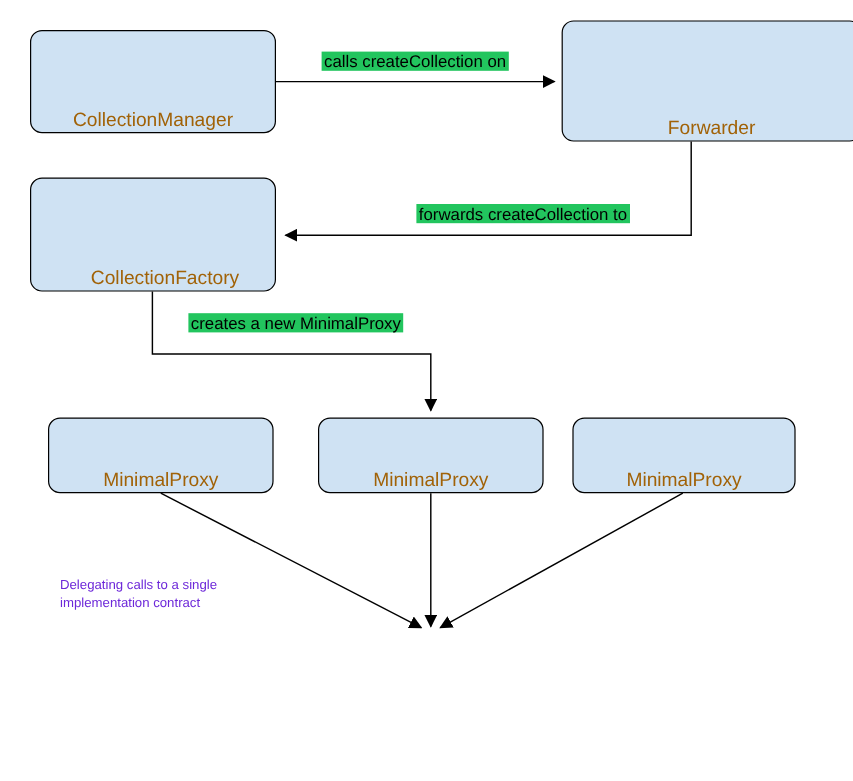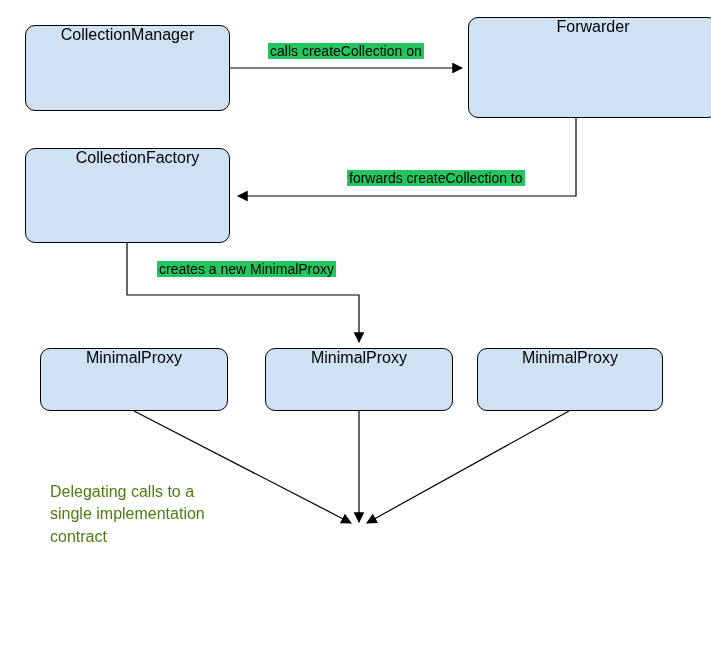--- a/index.html
+++ b/index.html
@@ -22,43 +22,43 @@
     position: absolute;
     left: 0;
     top: 0;
     width: 711px;
     height: 651px;
     pointer-events: none;
   }
   .node {
     position: absolute;
     display: flex;
-    align-items: flex-start;
+    align-items: flex-end;
     justify-content: center;
     background: #cfe2f3;
     border: 1px solid #000000;
     border-radius: 10px;
     box-sizing: border-box;
     font-size: 16px;
     text-align: center;
-    color: #000000;
+    color: #a16207;
   }
   .edge-label {
     position: absolute;
     font-size: 14px;
     white-space: nowrap;
     color: #000000;
     background: #22c55e;
     padding: 0 2px;
   }
   .annotation {
     position: absolute;
-    font-size: 16px;
+    font-size: 11px;
     line-height: 1.4;
-    color: #4d7c0f;
+    color: #6d28d9;
   }
 </style>
 </head>
 <body>
 
 <div class="canvas">
 
   <svg class="arrow-layer" viewBox="0 0 711 651" xmlns="http://www.w3.org/2000/svg">
     <defs>
       <marker id="arrowhead" viewBox="0 0 10 10" refX="9" refY="5" markerWidth="9" markerHeight="9" orient="auto-start-reverse">

